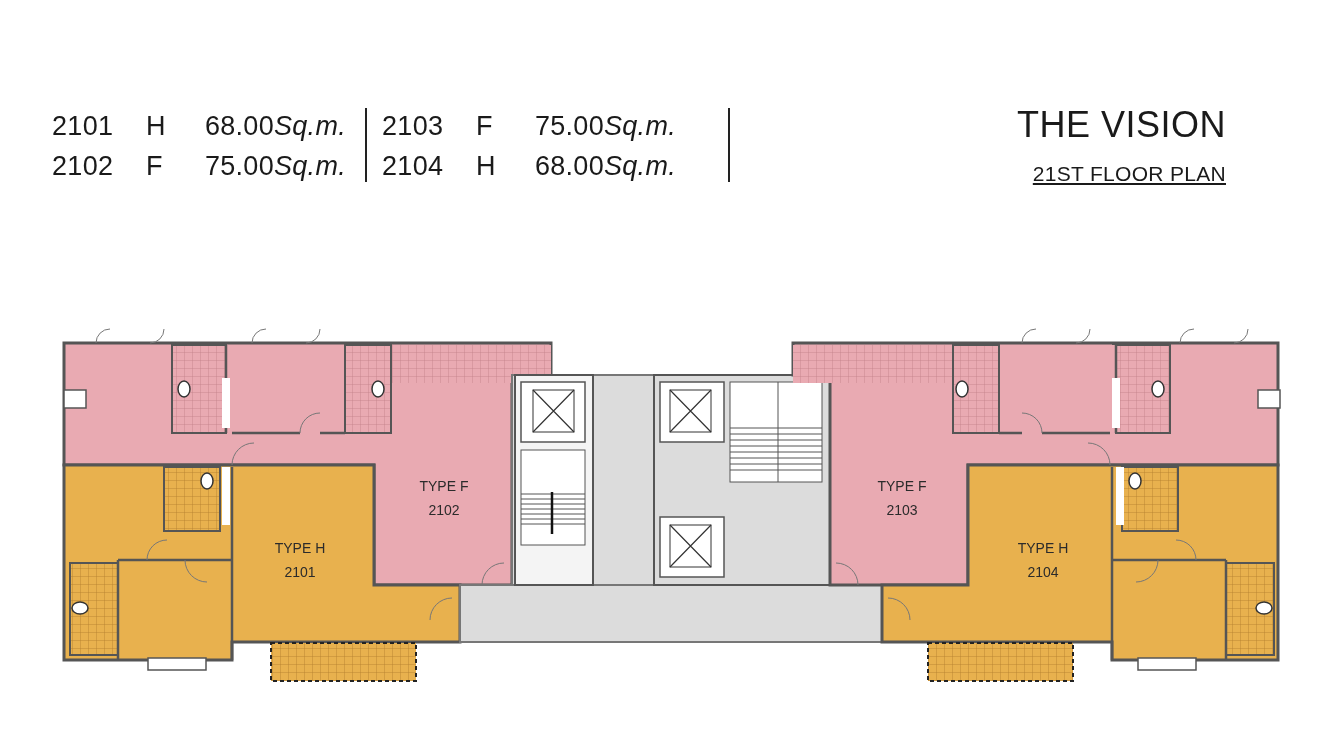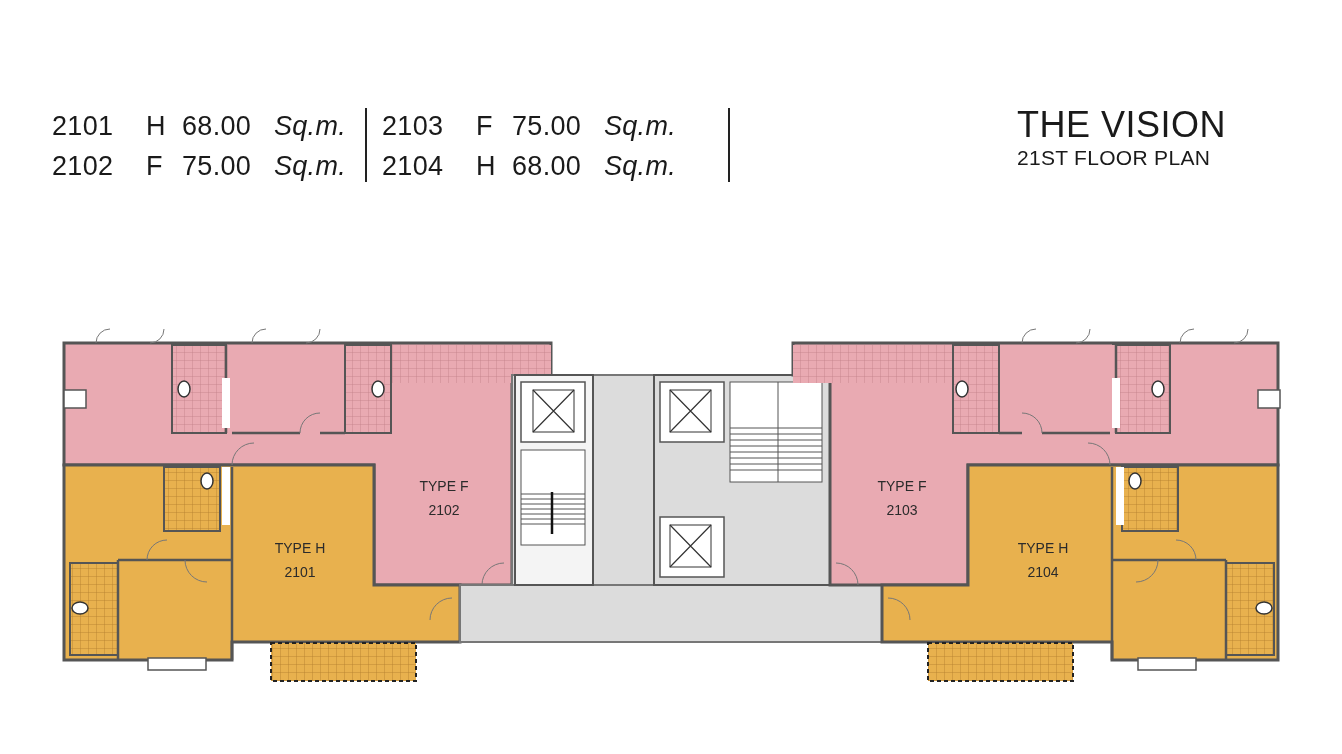--- a/index.html
+++ b/index.html
@@ -2,26 +2,26 @@
 <html><head>
 <meta charset="utf-8">
 <style>
   html,body{margin:0;padding:0;background:#ffffff;}
   body{width:1342px;height:754px;position:relative;overflow:hidden;font-family:"Liberation Sans",sans-serif;color:#1a1a1a;}
   .legend{position:absolute;left:52px;top:106px;}
   .legend-row{display:flex;height:40px;align-items:center;font-size:27px;letter-spacing:0.3px;}
   .cell{display:inline-block;white-space:pre;}
   .c-unit{width:94px;}
   .c-type{width:36px;}
-  .c-area{width:92px;}
+  .c-area{width:92px;text-align:right;}
   .c-sq{width:84px;font-style:italic;}
   .divider{position:absolute;width:2px;background:#222;}
-  .title{position:absolute;right:116px;top:104px;}
+  .title{position:absolute;right:116px;top:104px;text-align:right;}
   .title-main{font-size:36px;letter-spacing:0.5px;}
-  .title-sub{font-size:21px;letter-spacing:0.3px;}
+  .title-sub{font-size:21px;margin-top:16px;letter-spacing:0.3px;text-decoration:underline;}
   svg.plan{position:absolute;left:0;top:0;}
 </style>
 </head>
 <body>
 
 <div class="legend">
   <div class="legend-row">
     <span class="cell c-unit">2101</span>
     <span class="cell c-type">H</span>
     <span class="cell c-area">68.00</span>

